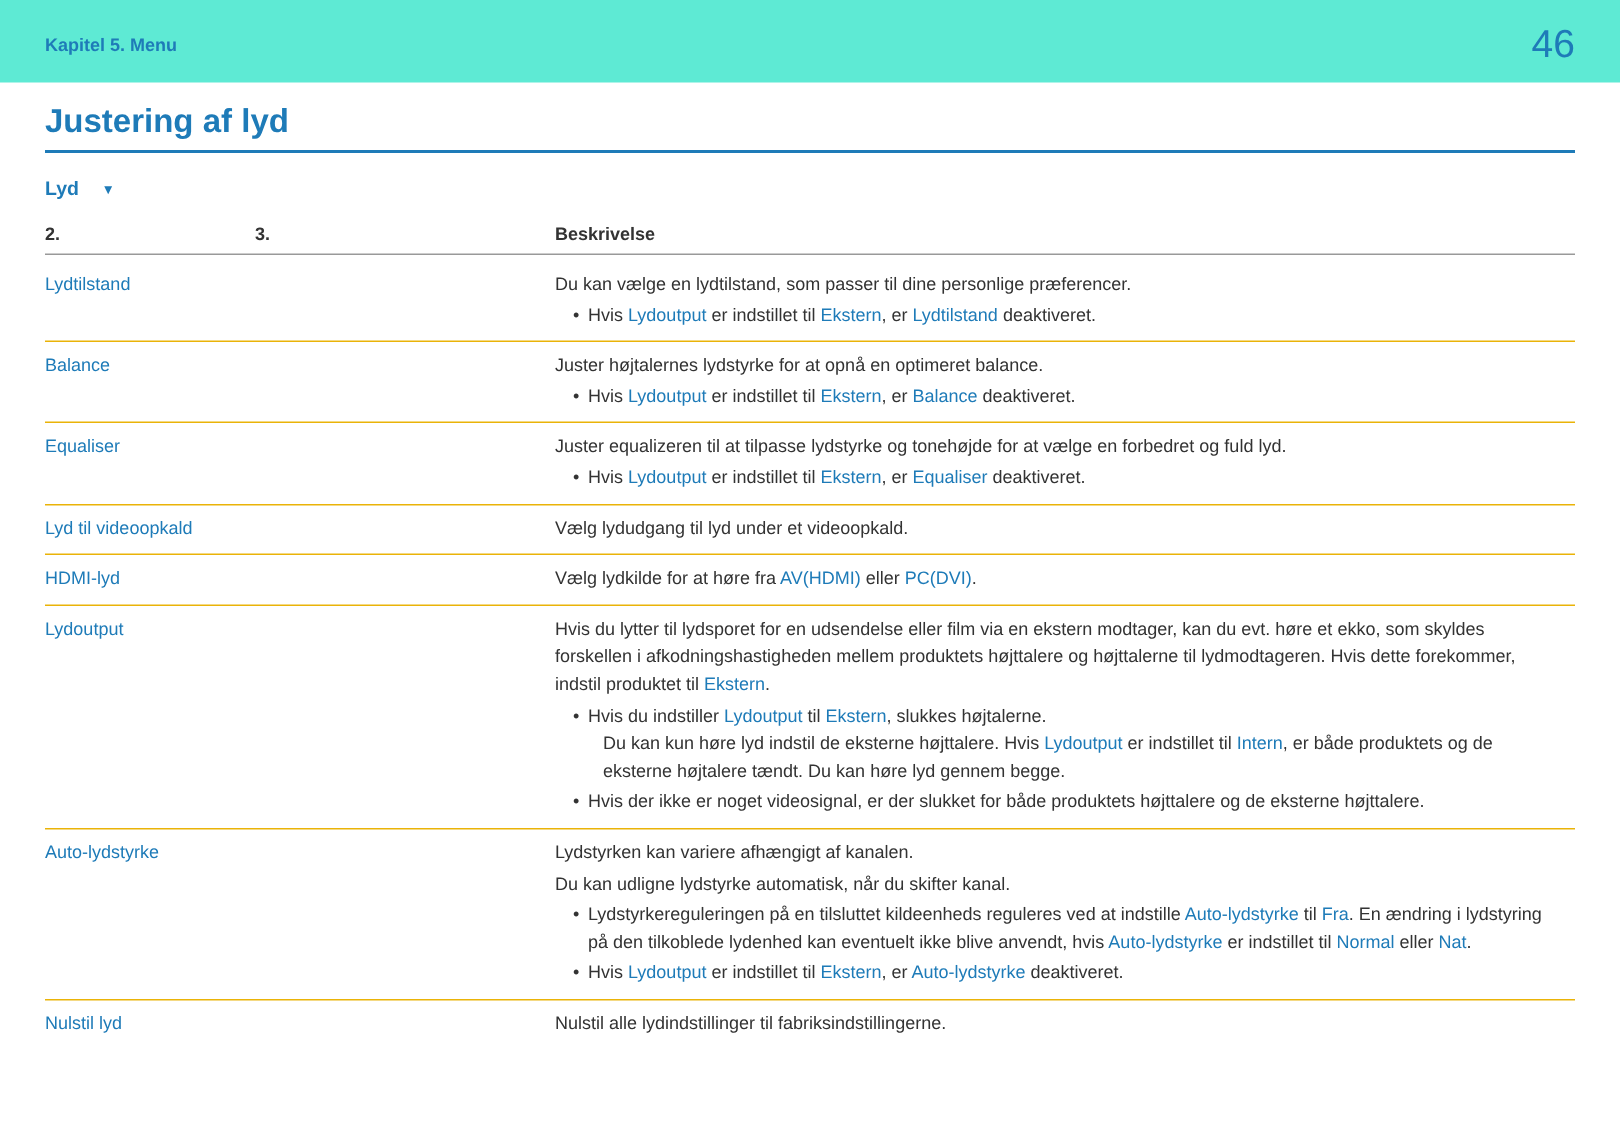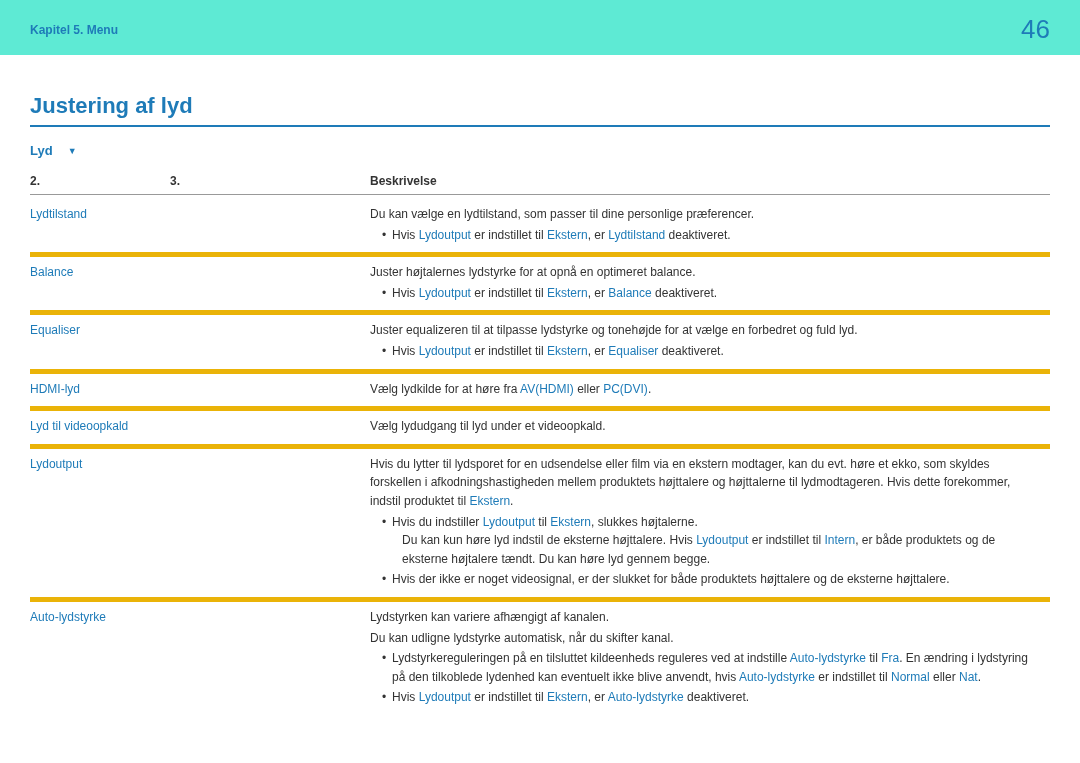--- a/index.html
+++ b/index.html
@@ -22,21 +22,21 @@
       color: #1e7bb8;
       font-size: 12px;
       font-weight: bold;
     }
     .page-number {
       color: #1e7bb8;
       font-size: 26px;
       font-weight: normal;
     }
     .content {
-      padding: 38px 30px 0 30px;
+      padding: 13px 30px 0 30px;
     }
     .page-title {
       color: #1e7bb8;
       font-size: 22px;
       font-weight: bold;
       padding-bottom: 6px;
       border-bottom: 2px solid #1e7bb8;
       margin-bottom: 16px;
     }
     .section-header {
@@ -62,21 +62,21 @@
       padding: 4px 8px 6px 0;
       border-bottom: 1px solid #999;
       color: #333;
       vertical-align: top;
     }
     th.col2 { width: 140px; }
     th.col3 { width: 200px; }
     td {
       vertical-align: top;
       padding: 6px 8px 6px 0;
-      border-top: 5px solid #eab308;
+      border-top: 1px solid #eab308;
       font-size: 12px;
       line-height: 1.55;
     }
     tr.first-row td { border-top: none; padding-top: 10px; }
     .row-label {
       color: #1e7bb8;
       font-weight: normal;
     }
     .link { color: #1e7bb8; }
     ul.bullets {
@@ -154,32 +154,32 @@
         <td></td>
         <td class="desc">
           <p>Juster equalizeren til at tilpasse lydstyrke og tonehøjde for at vælge en forbedret og fuld lyd.</p>
           <ul class="bullets">
             <li><span>Hvis </span><span class="link">Lydoutput</span><span> er indstillet til </span><span class="link">Ekstern</span><span>, er </span><span class="link">Equaliser</span><span> deaktiveret.</span></li>
           </ul>
         </td>
       </tr>
 
       <tr>
+        <td class="row-label">Lyd til videoopkald</td>
+        <td></td>
+        <td class="desc">
+          <p>Vælg lydudgang til lyd under et videoopkald.</p>
+        </td>
+      </tr>
+
+      <tr>
         <td class="row-label">HDMI-lyd</td>
         <td></td>
         <td class="desc">
           <p><span>Vælg lydkilde for at høre fra </span><span class="link">AV(HDMI)</span><span> eller </span><span class="link">PC(DVI)</span><span>.</span></p>
-        </td>
-      </tr>
-
-      <tr>
-        <td class="row-label">Lyd til videoopkald</td>
-        <td></td>
-        <td class="desc">
-          <p>Vælg lydudgang til lyd under et videoopkald.</p>
         </td>
       </tr>
 
       <tr>
         <td class="row-label">Lydoutput</td>
         <td></td>
         <td class="desc">
           <p><span>Hvis du lytter til lydsporet for en udsendelse eller film via en ekstern modtager, kan du evt. høre et ekko, som skyldes forskellen i afkodningshastigheden mellem produktets højttalere og højttalerne til lydmodtageren. Hvis dette forekommer, indstil produktet til </span><span class="link">Ekstern</span><span>.</span></p>
           <ul class="bullets">
             <li>
@@ -197,16 +197,23 @@
         <td class="desc">
           <p>Lydstyrken kan variere afhængigt af kanalen.</p>
           <p>Du kan udligne lydstyrke automatisk, når du skifter kanal.</p>
           <ul class="bullets">
             <li><span>Lydstyrkereguleringen på en tilsluttet kildeenheds reguleres ved at indstille </span><span class="link">Auto-lydstyrke</span><span> til </span><span class="link">Fra</span><span>. En ændring i lydstyring på den tilkoblede lydenhed kan eventuelt ikke blive anvendt, hvis </span><span class="link">Auto-lydstyrke</span><span> er indstillet til </span><span class="link">Normal</span><span> eller </span><span class="link">Nat</span><span>.</span></li>
             <li><span>Hvis </span><span class="link">Lydoutput</span><span> er indstillet til </span><span class="link">Ekstern</span><span>, er </span><span class="link">Auto-lydstyrke</span><span> deaktiveret.</span></li>
           </ul>
         </td>
       </tr>
 
+      <tr>
+        <td class="row-label">Nulstil lyd</td>
+        <td></td>
+        <td class="desc">
+          <p>Nulstil alle lydindstillinger til fabriksindstillingerne.</p>
+        </td>
+      </tr>
 
     </tbody>
   </table>
 </div>
 
 </body></html>

